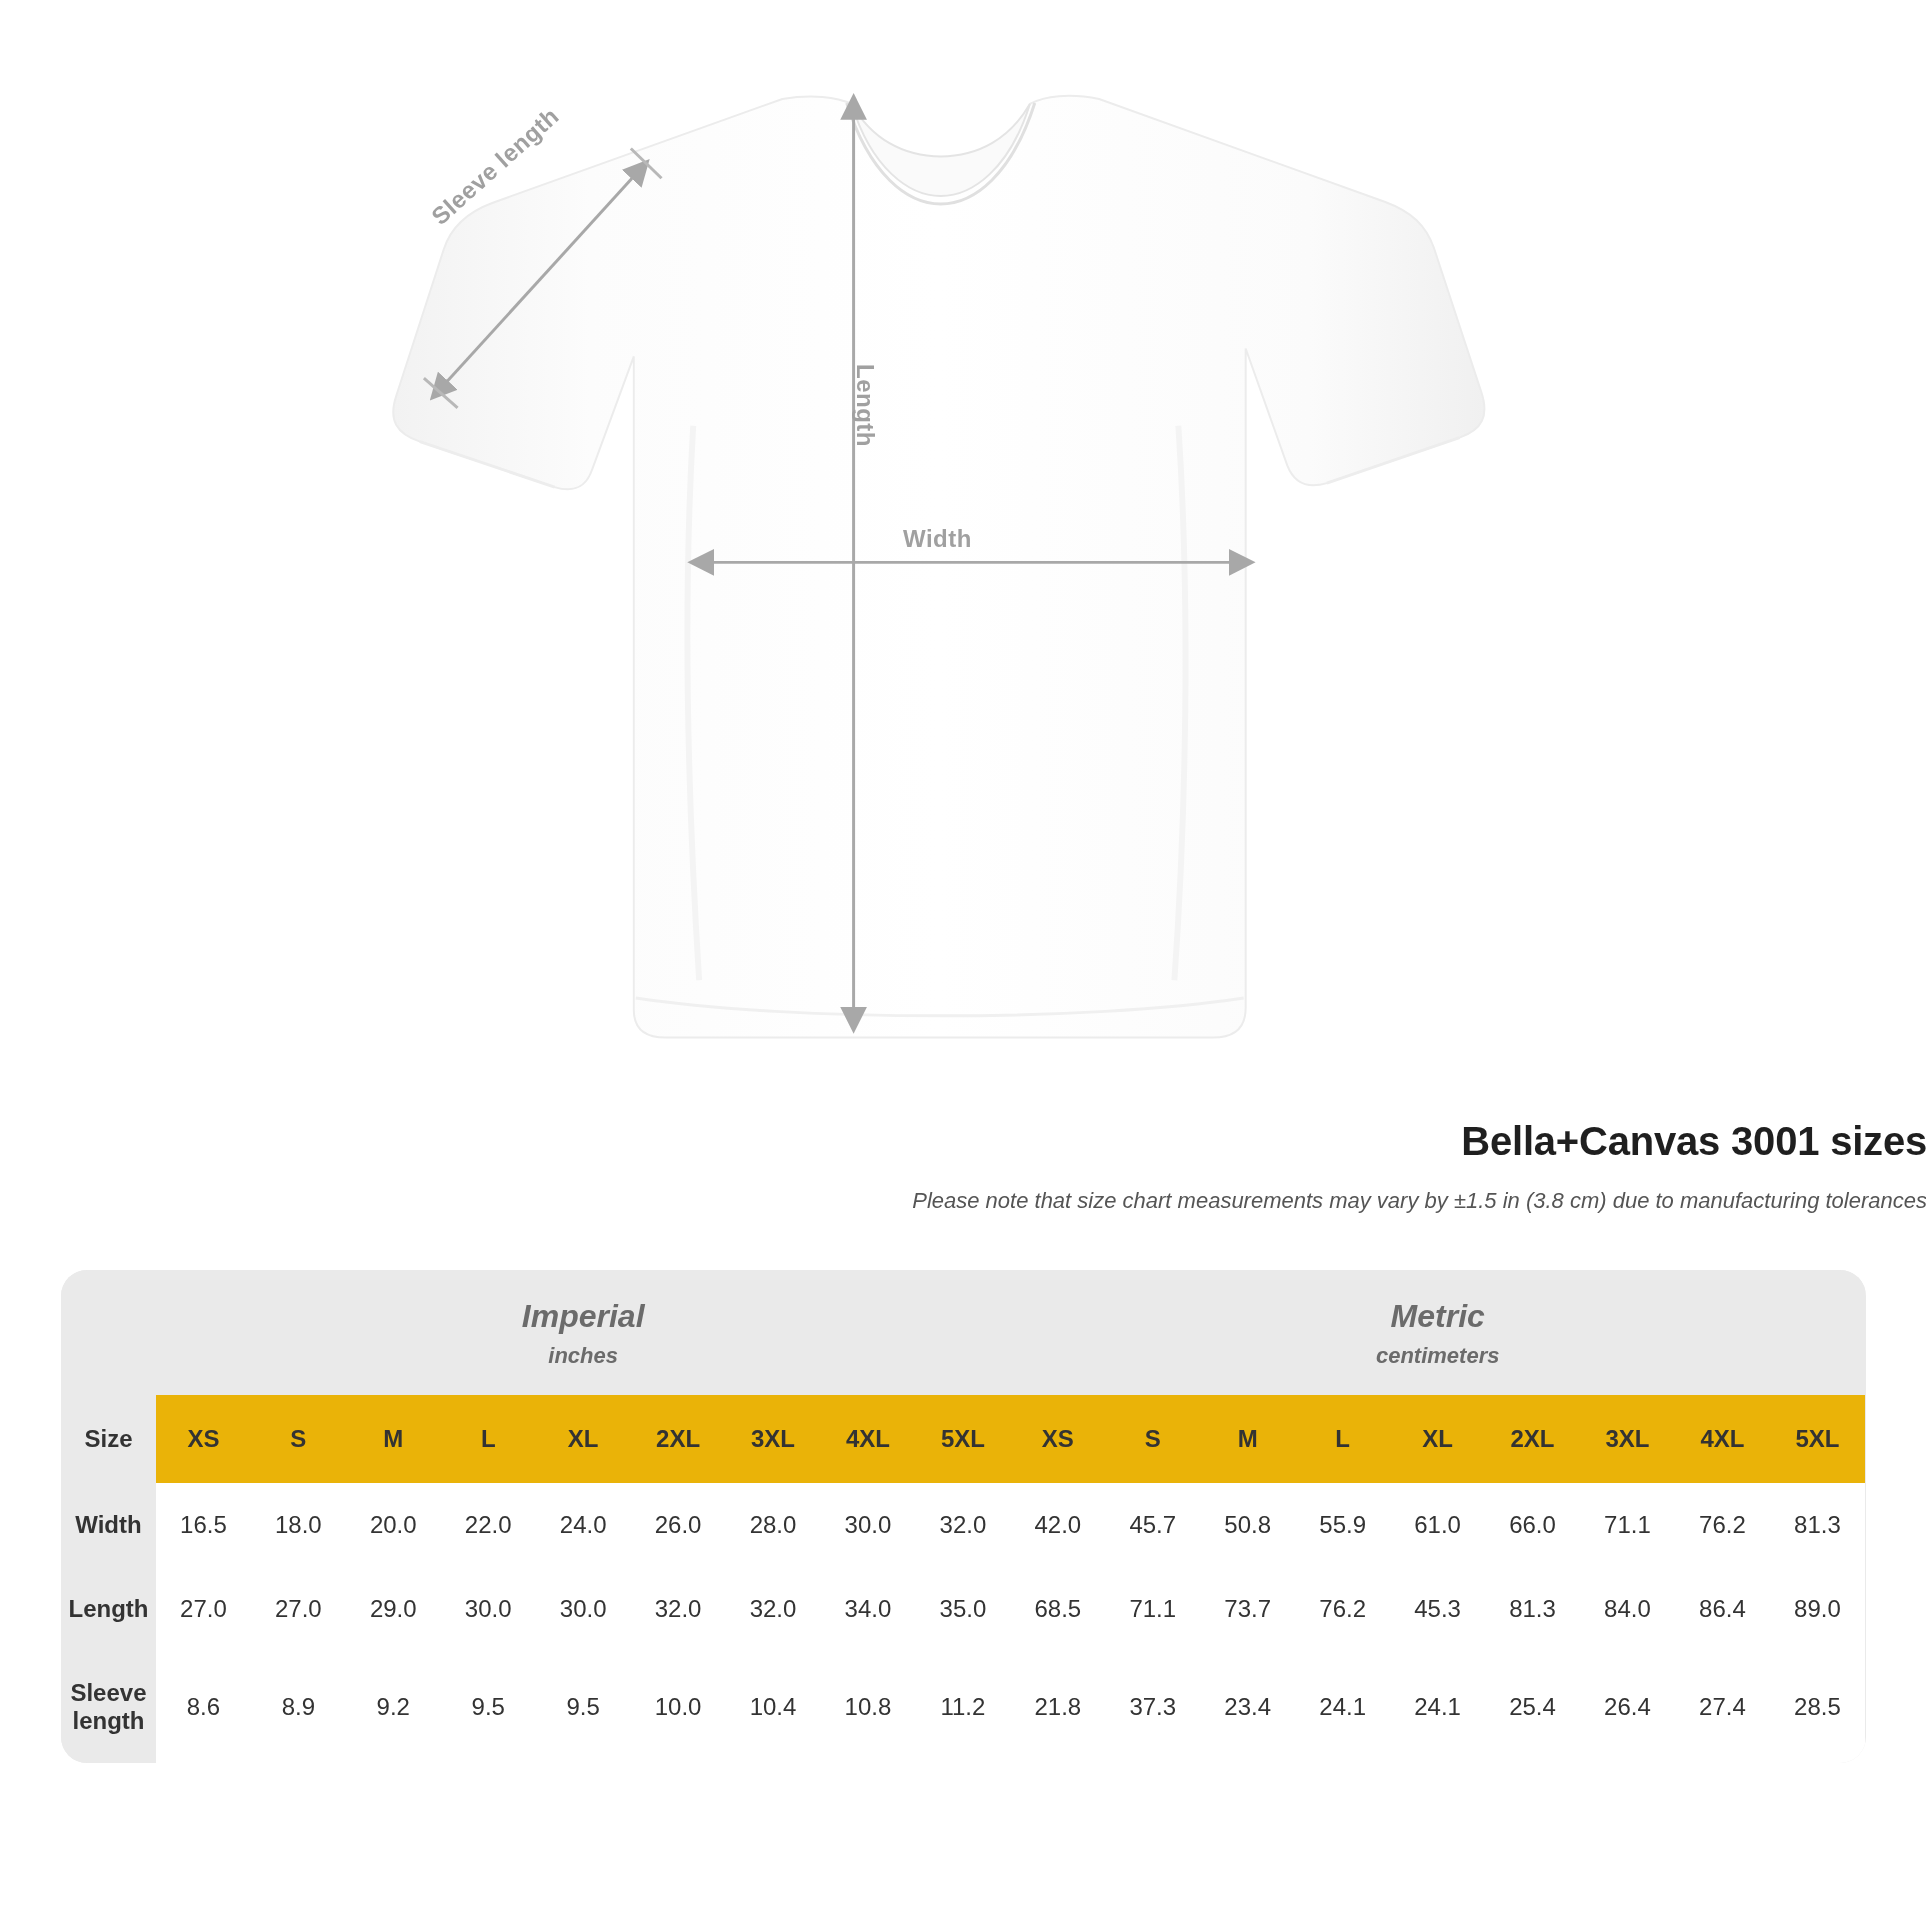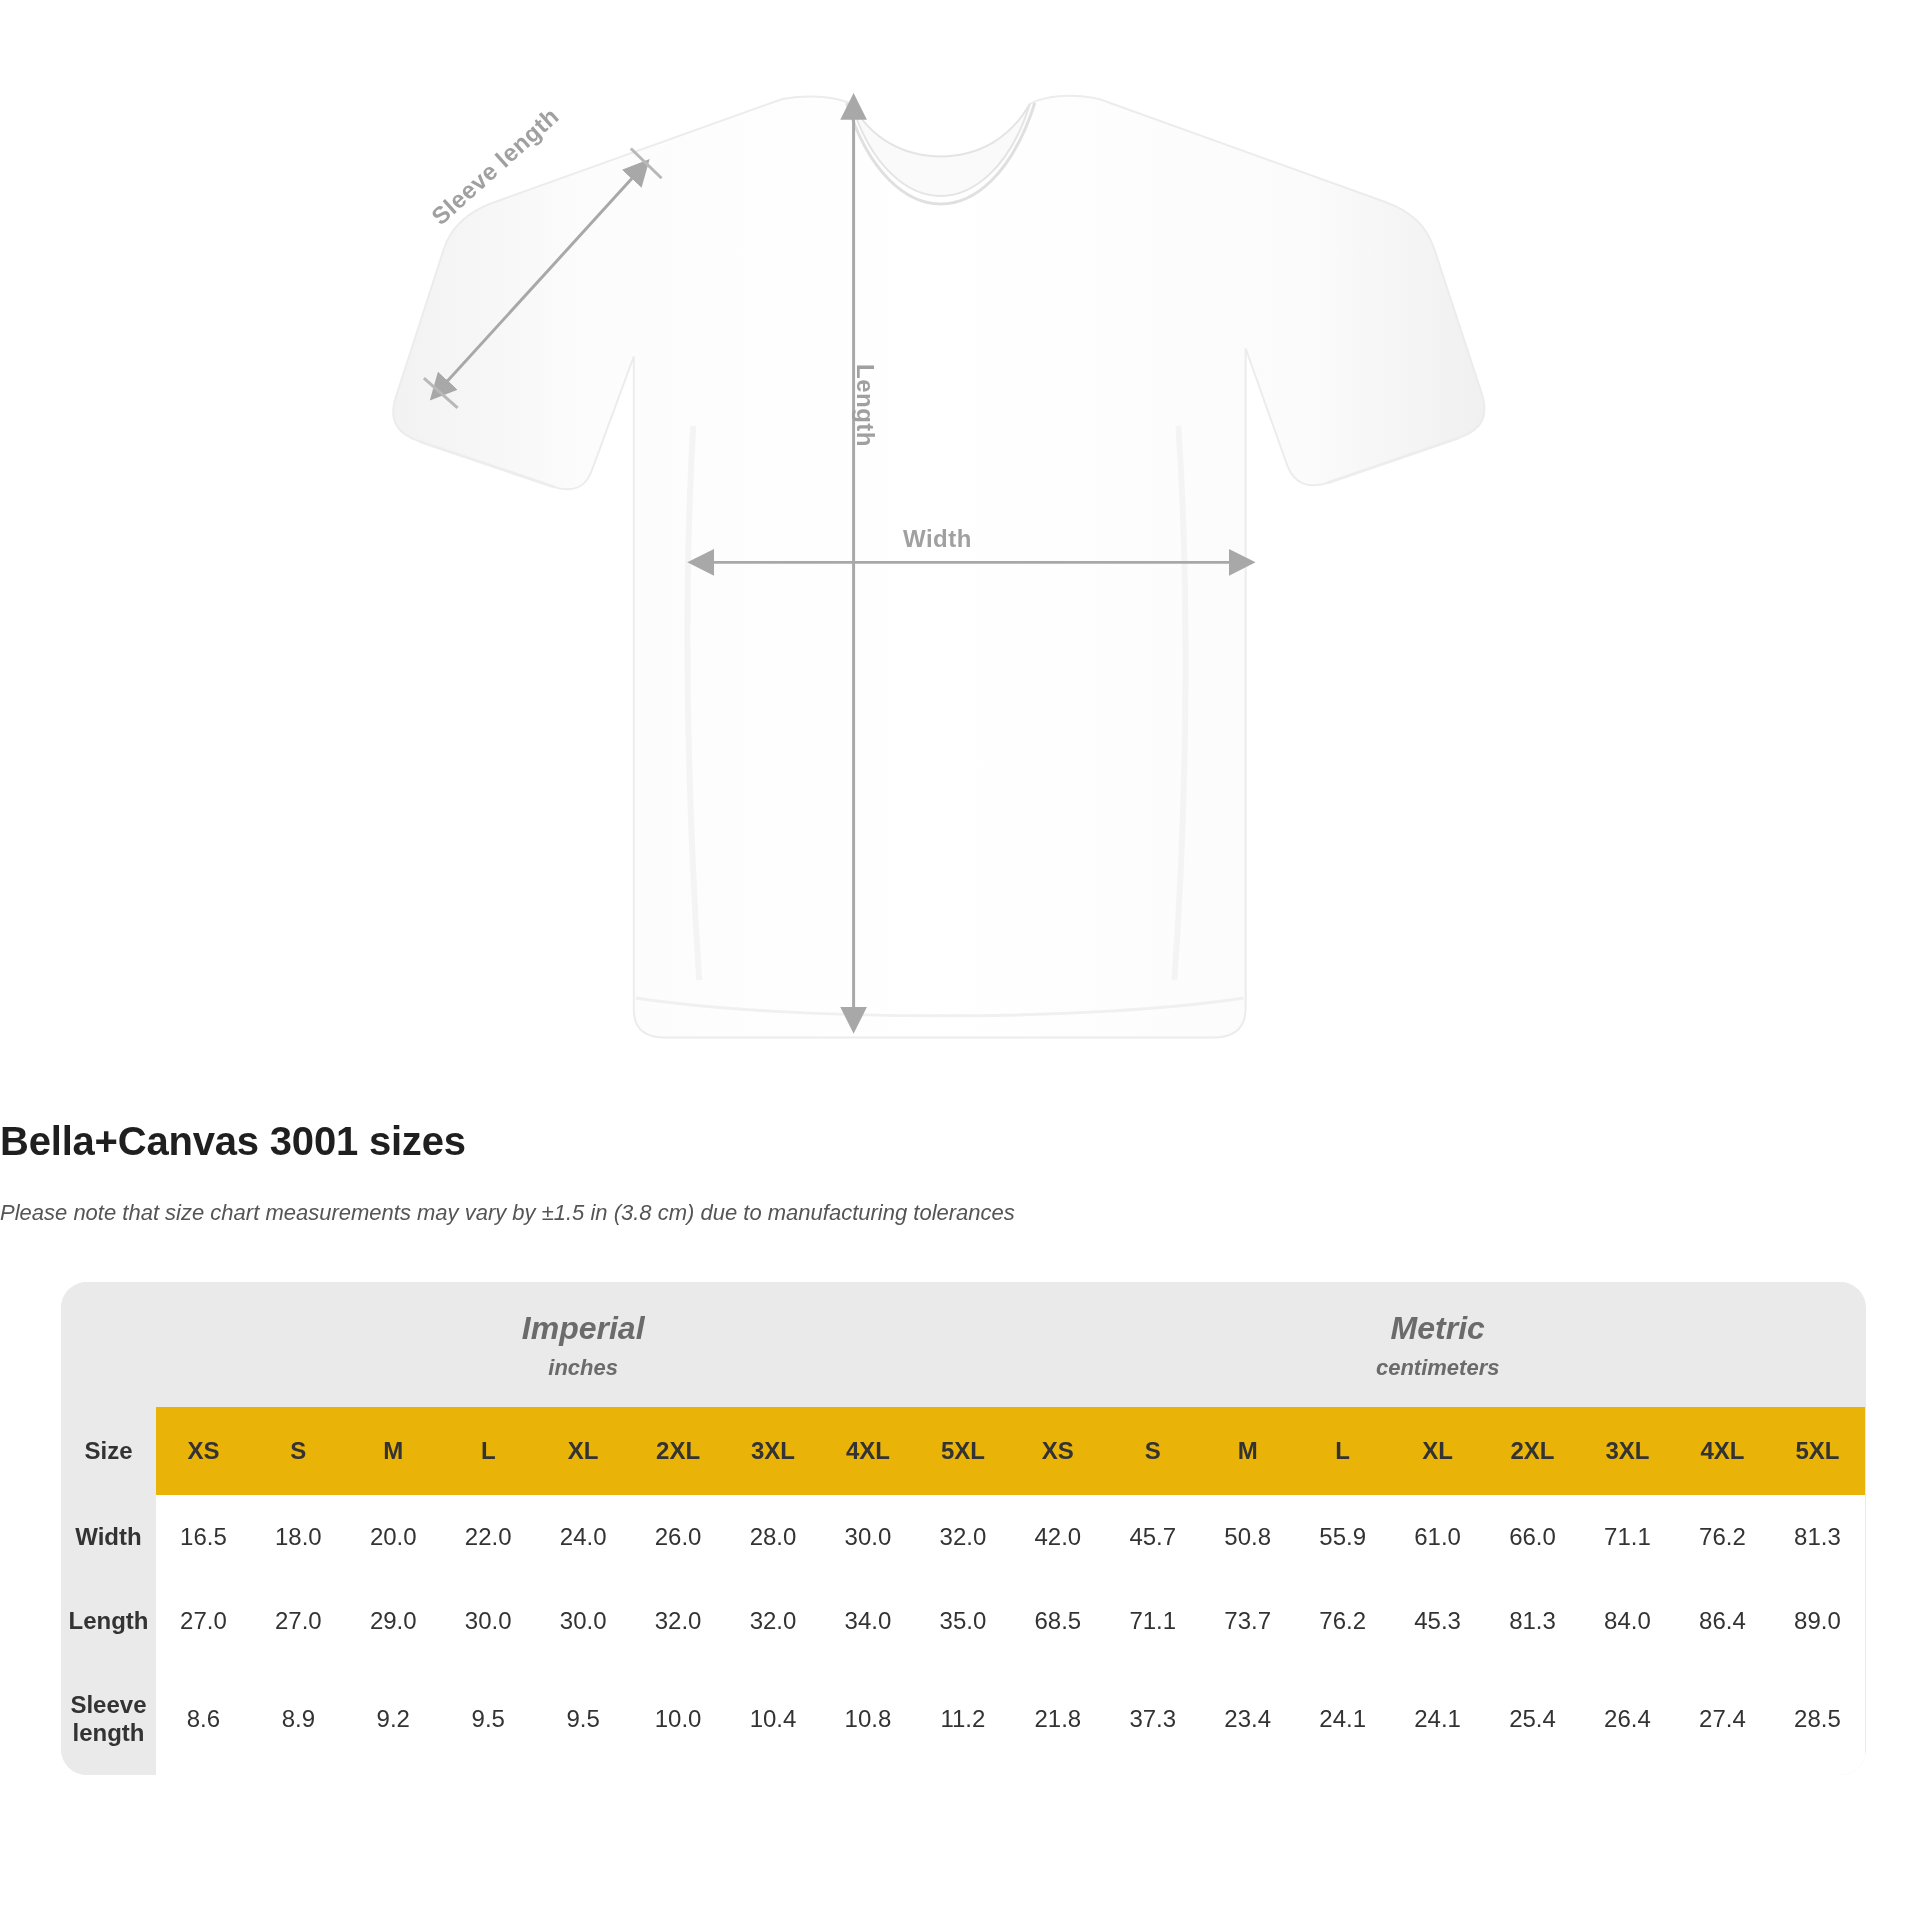--- a/index.html
+++ b/index.html
@@ -54,34 +54,34 @@
     transform-origin: left top;
   }
   .label-width {
     left: 903px;
     top: 525px;
     font-size: 24px;
   }
 
   
   .title-block {
-    text-align: left;
+    text-align: right;
     margin-top: 20px;
   }
   .chart-title {
     font-size: 40px;
     font-weight: bold;
     color: #1f1f1f;
     letter-spacing: -0.2px;
   }
   .chart-note {
     font-size: 22px;
     font-style: italic;
     color: #555555;
-    margin-top: 36px;
+    margin-top: 24px;
   }
 
   
   .table-wrap {
     margin: 56px 61px 0 61px;
     border-radius: 26px;
     overflow: hidden;
     background: #eaeaea;
   }
   table.size-table {

